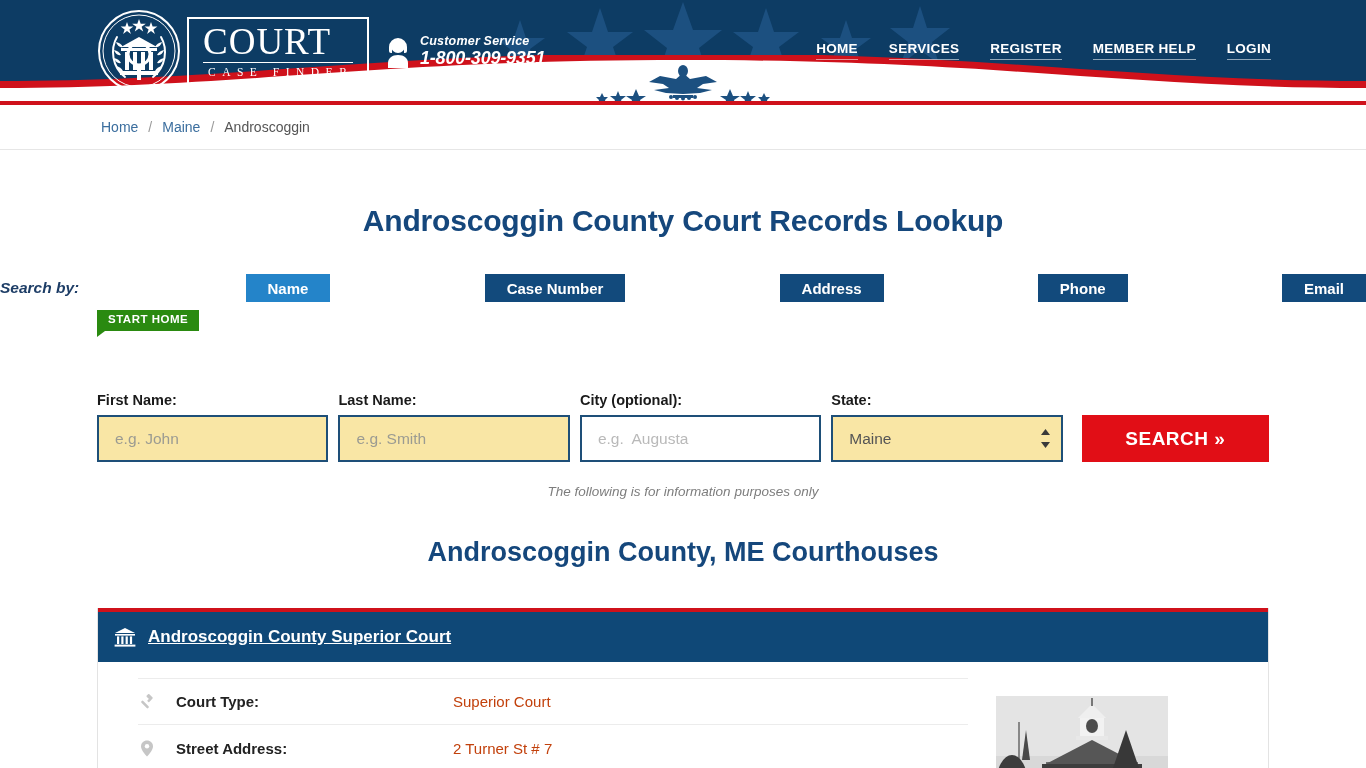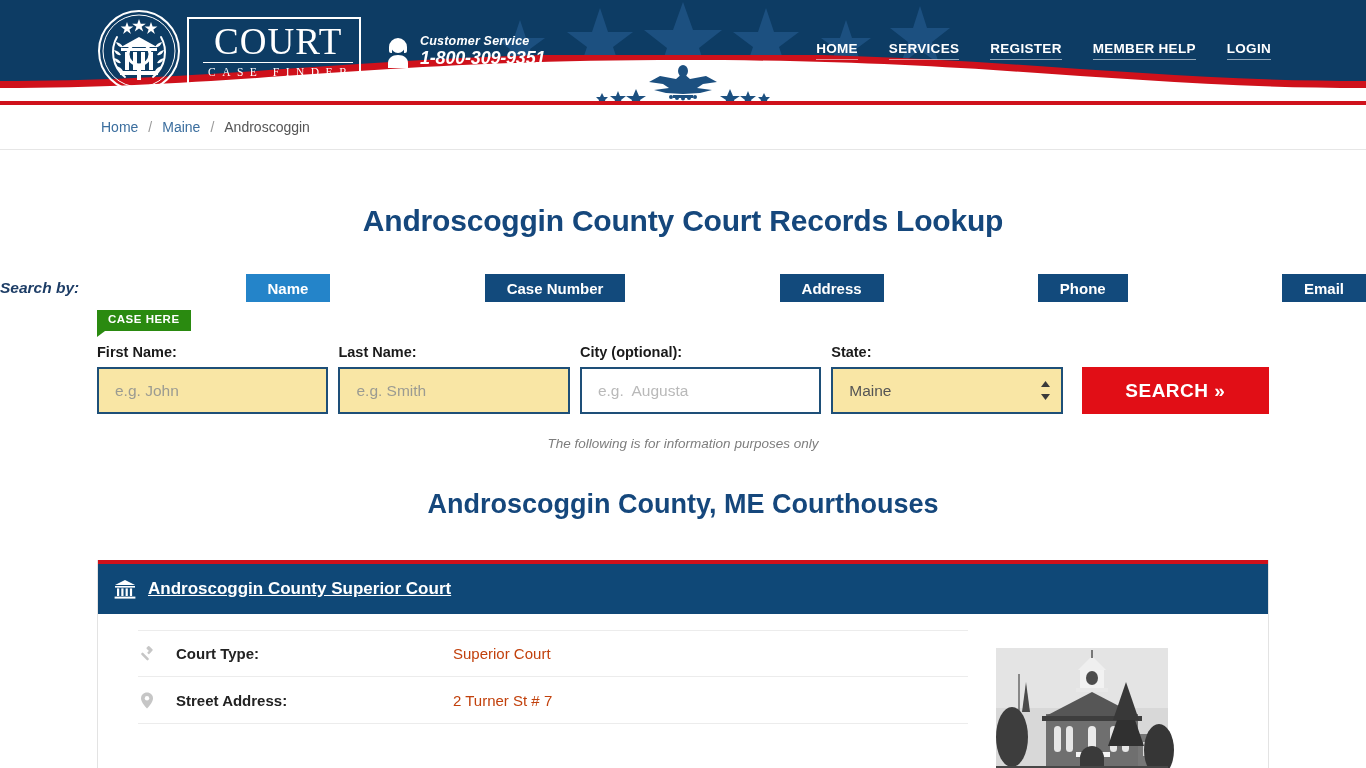--- a/index.html
+++ b/index.html
@@ -47,22 +47,21 @@
     left: 97px;
     top: 9px;
     display: flex;
     align-items: center;
     height: 84px;
   }
   .logo-emblem { width: 84px; height: 84px; display: block; }
   .logo-text-box {
     border: 2px solid #ffffff;
     margin-left: 6px;
-    padding: 4px 6px 5px 14px;
-    text-align: center;
+    padding: 4px 14px 5px 14px;
     line-height: 1;
   }
   .logo-word {
     color: #ffffff;
     font-family: "Liberation Serif", serif;
     font-size: 37px;
     letter-spacing: 1px;
     font-weight: normal;
     display: block;
     border-bottom: 1px solid #ffffff;
@@ -233,20 +232,21 @@
   .field-col { display: flex; flex-direction: column; }
   .field-col.fn { width: 235px; }
   .field-col.ln { width: 235px; }
   .field-col.city { width: 245px; }
   .field-col.state { width: 235px; }
   .field-label {
     color: #1a1a1a;
     font-size: 14.5px;
     font-weight: bold;
     margin-bottom: 7px;
+    margin-top: 48px;
   }
   .txt-input {
     height: 47px;
     border: 2px solid #1e4f78;
     background: #f9e6a5;
     font-size: 15.5px;
     color: #555;
     padding: 0 16px;
     outline: none;
     font-family: "Liberation Sans", sans-serif;
@@ -491,21 +491,21 @@
     <span class="searchby-label">Search by:</span>
     <button class="tab-btn active">Name</button>
     <button class="tab-btn">Case Number</button>
     <button class="tab-btn">Address</button>
     <button class="tab-btn">Phone</button>
     <button class="tab-btn">Email</button>
   </div>
 
   <div class="form-zone">
 
-    <span class="start-here">CASE HERE</span>
+    <span class="start-here">START HOME</span>
 
     <div class="fields-row">
 
       <div class="field-col fn">
         <label class="field-label">First Name:</label>
         <input class="txt-input" type="text" placeholder="e.g. John" style="">
       </div>
 
       <div class="field-col ln">
         <label class="field-label">Last Name:</label>

